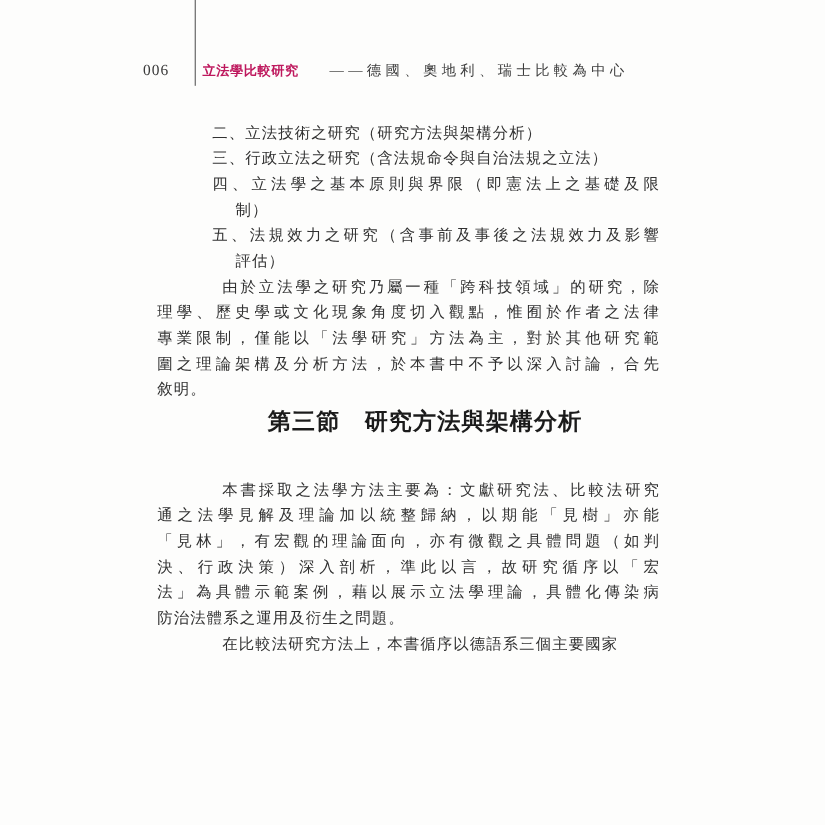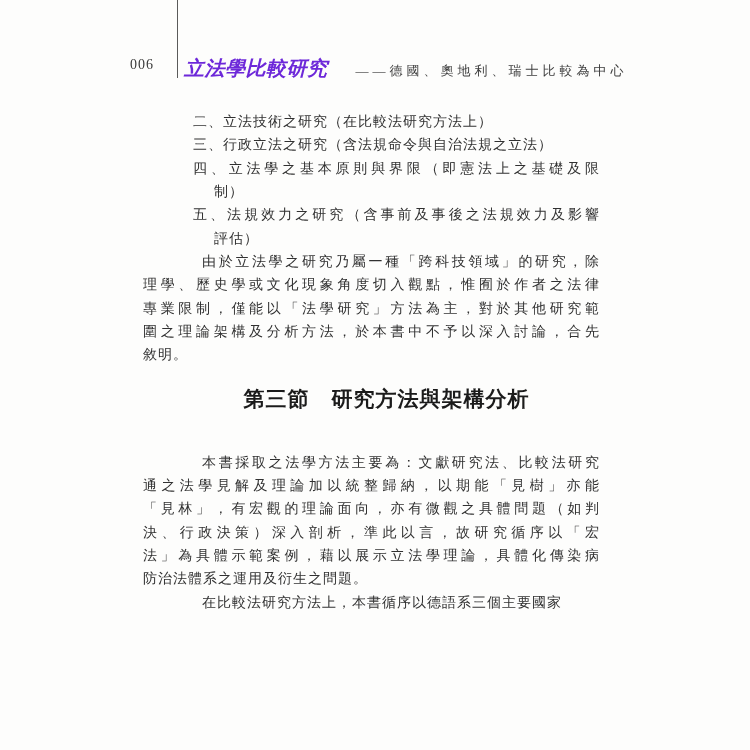--- a/index.html
+++ b/index.html
@@ -22,21 +22,21 @@
   }
   .head-rule{
     position:absolute;left:177px;top:0;
     width:1px;height:78px;background:#5a5a5a;
   }
   .head-titles{
     position:absolute;left:184px;top:55px;
     white-space:nowrap;
   }
   .book-title{
-    font-weight:bold;font-size:20px;letter-spacing:0.5px;color:#6d28d9;font-style:italic;
+    font-weight:bold;font-size:12px;letter-spacing:0.5px;color:#be185d;
   }
   .book-subtitle{
     font-size:13px;letter-spacing:4px;color:#3c3c3c;margin-left:28px;
   }
   
   .text-block{
     position:absolute;left:143px;top:110px;width:457px;
     font-size:14px;line-height:23.33px;letter-spacing:1px;
     color:#313131;
   }
@@ -45,21 +45,21 @@
     white-space:normal;
     text-align:justify;
     text-align-last:justify;
     text-justify:inter-character;
   }
   .ln.list-f{padding-left:50px;}
   .ln.list-c{padding-left:71px;}
   .ln.para-f{text-indent:59px;}
   
   .section-heading{
-    margin-top:16px;margin-bottom:36px;
+    margin-bottom:36px;
     height:32px;line-height:32px;
     padding-left:30px;
     text-align:center;
     font-size:21px;font-weight:bold;letter-spacing:1px;
     color:#1b1b1b;
     white-space:nowrap;
   }
 </style>
 </head>
 <body>
@@ -69,21 +69,21 @@
   <div class="folio">006</div>
 
   <div class="head-rule"></div>
 
   <div class="head-titles">
     <span class="book-title">立法學比較研究</span><span class="book-subtitle">——德國、奧地利、瑞士比較為中心</span>
   </div>
 
   <div class="text-block">
     <div id="lines-a">
-        <div class="ln list-f">二、立法技術之研究（在比較法研究方法上）</div>
+        <div class="ln list-f">二、立法技術之研究（研究方法與架構分析）</div>
         <div class="ln list-f">三、行政立法之研究（含法規命令與自治法規之立法）</div>
         <div class="ln list-f j">四、立法學之基本原則與界限（即憲法上之基礎及限</div>
         <div class="ln list-c">制）</div>
         <div class="ln list-f j">五、法規效力之研究（含事前及事後之法規效力及影響</div>
         <div class="ln list-c">評估）</div>
         <div class="ln para-f j">由於立法學之研究乃屬一種「跨科技領域」的研究，除</div>
         <div class="ln j">理學、歷史學或文化現象角度切入觀點，惟囿於作者之法律</div>
         <div class="ln j">專業限制，僅能以「法學研究」方法為主，對於其他研究範</div>
         <div class="ln j">圍之理論架構及分析方法，於本書中不予以深入討論，合先</div>
         <div class="ln">敘明。</div>

